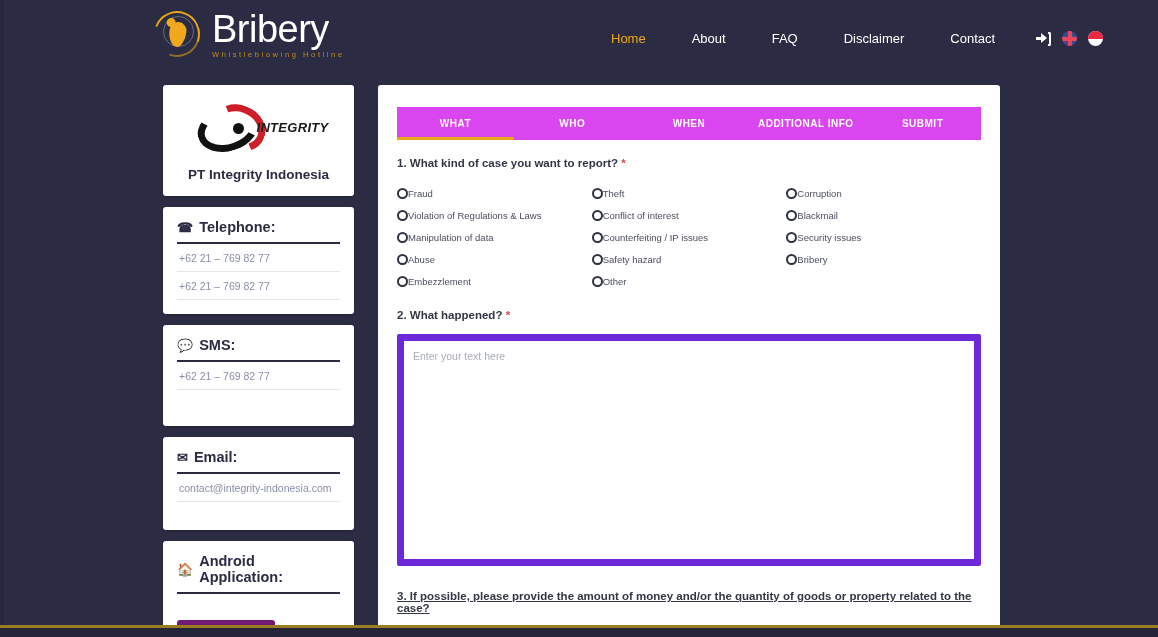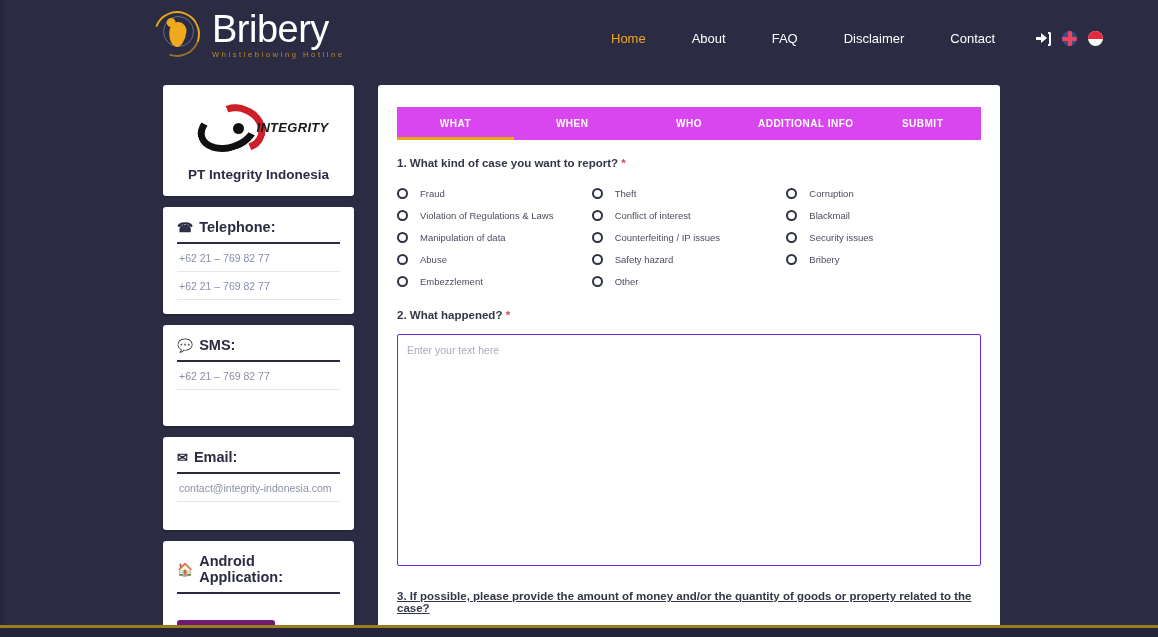--- a/index.html
+++ b/index.html
@@ -336,39 +336,39 @@
 
   .radio-grid {
     display: grid;
     grid-template-columns: 1fr 1fr 1fr;
     gap: 0;
   }
   .radio-col { display: flex; flex-direction: column; }
   .radio-item {
     display: flex;
     align-items: center;
-    gap: 12px;
+    gap: 0;
     height: 22px;
     cursor: pointer;
   }
   .radio-dot {
     width: 11px; height: 11px;
     min-width: 11px;
     border: 2.2px solid #2e3242;
     border-radius: 50%;
     background: #fff;
   }
   .radio-text {
     font-size: 9.5px;
     color: #4a4e5e;
   }
 
   .field {
     width: 100%;
-    border: 1px solid #6d28d9;
+    border: 7px solid #6d28d9;
     border-radius: 2px;
     background: #fff;
     font-family: "Liberation Sans", sans-serif;
     font-size: 10.5px;
     color: #444;
     padding: 9px 9px;
     resize: none;
     outline: none;
   }
   .field::placeholder { color: #a9adba; }
@@ -458,22 +458,22 @@
       <span>Android Application:</span>
     </div>
     <button class="dl-btn">DOWNLOAD</button>
   </div>
 </div>
 
 <div class="content">
 
   <div class="tabs">
     <div class="tab active">WHAT</div>
+    <div class="tab">WHO</div>
     <div class="tab">WHEN</div>
-    <div class="tab">WHO</div>
     <div class="tab">ADDITIONAL INFO</div>
     <div class="tab">SUBMIT</div>
   </div>
 
   <div class="q-label">
     <span>1. What kind of case you want to report?</span>
     <span class="req">*</span>
   </div>
 
   <div class="radio-grid">

